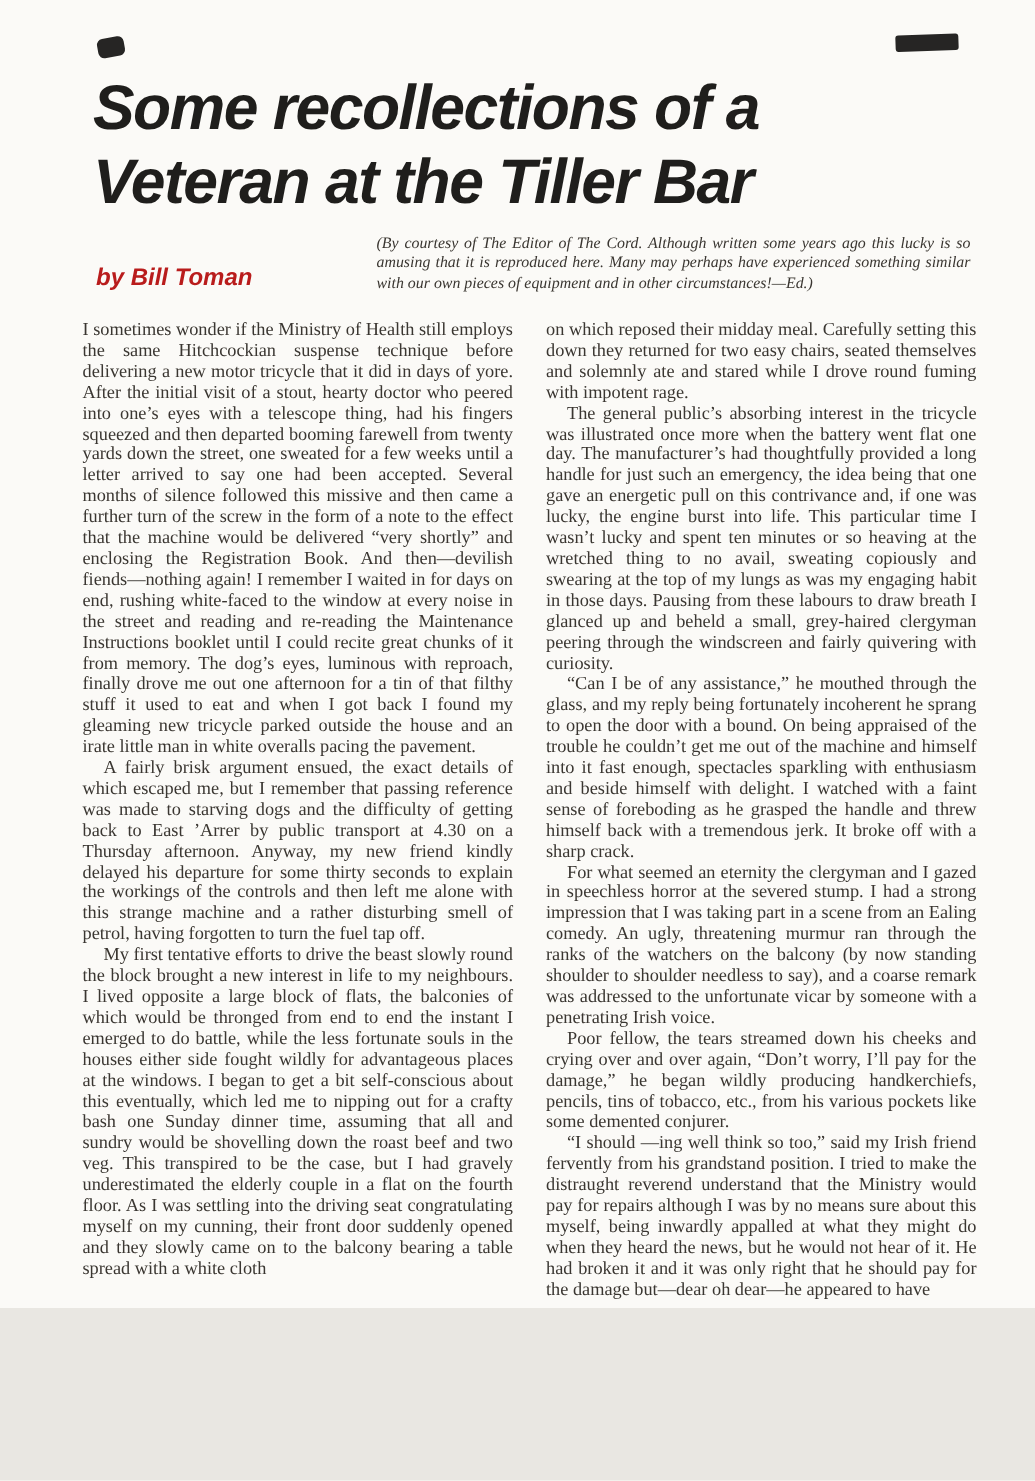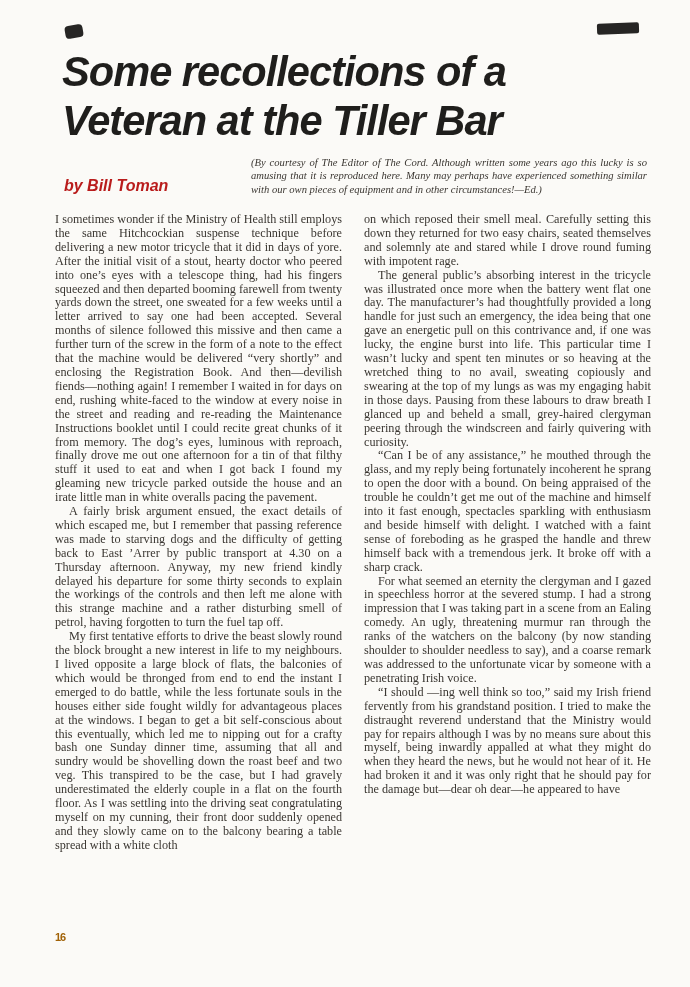--- a/index.html
+++ b/index.html
@@ -8,21 +8,21 @@
     --title-ink:#1f1e1c;
   }
   html,body{margin:0;padding:0;}
   body{
     width:690px;height:987px;
     background:#e9e7e2;
     font-family:"Liberation Serif", serif;
   }
   .page{
     position:relative;
-    width:690px;height:987px;
+    width:690px;height:872px;
     background:var(--paper);
     overflow:hidden;
   }
   
   .mark{position:absolute;background:#262524;}
   .mark.left{left:65px;top:25px;width:18px;height:13px;border-radius:4px;transform:rotate(-10deg);}
   .mark.right{left:597px;top:23px;width:42px;height:11px;border-radius:2px;transform:rotate(-2deg);}
 
   .title{
     position:absolute;left:62px;top:47px;
@@ -85,23 +85,24 @@
 
   <div class="ednote">(By courtesy of The Editor of The Cord. Although written some years ago this lucky is so amusing that it is reproduced here. Many may perhaps have experienced something similar with our own pieces of equipment and in other circumstances!—Ed.)</div>
 
   <div class="columns">
     <div class="col">
         <p>I sometimes wonder if the Ministry of Health still employs the same Hitchcockian suspense technique before delivering a new motor tricycle that it did in days of yore. After the initial visit of a stout, hearty doctor who peered into one’s eyes with a telescope thing, had his fingers squeezed and then departed booming farewell from twenty yards down the street, one sweated for a few weeks until a letter arrived to say one had been accepted. Several months of silence followed this missive and then came a further turn of the screw in the form of a note to the effect that the machine would be delivered “very shortly” and enclosing the Registration Book. And then—devilish fiends—nothing again! I remember I waited in for days on end, rushing white-faced to the window at every noise in the street and reading and re-reading the Maintenance Instructions booklet until I could recite great chunks of it from memory. The dog’s eyes, luminous with reproach, finally drove me out one afternoon for a tin of that filthy stuff it used to eat and when I got back I found my gleaming new tricycle parked outside the house and an irate little man in white overalls pacing the pavement.</p>
         <p>A fairly brisk argument ensued, the exact details of which escaped me, but I remember that passing reference was made to starving dogs and the difficulty of getting back to East ’Arrer by public transport at 4.30 on a Thursday afternoon. Anyway, my new friend kindly delayed his departure for some thirty seconds to explain the workings of the controls and then left me alone with this strange machine and a rather disturbing smell of petrol, having forgotten to turn the fuel tap off.</p>
         <p>My first tentative efforts to drive the beast slowly round the block brought a new interest in life to my neighbours. I lived opposite a large block of flats, the balconies of which would be thronged from end to end the instant I emerged to do battle, while the less fortunate souls in the houses either side fought wildly for advantageous places at the windows. I began to get a bit self-conscious about this eventually, which led me to nipping out for a crafty bash one Sunday dinner time, assuming that all and sundry would be shovelling down the roast beef and two veg. This transpired to be the case, but I had gravely underestimated the elderly couple in a flat on the fourth floor. As I was settling into the driving seat congratulating myself on my cunning, their front door suddenly opened and they slowly came on to the balcony bearing a table spread with a white cloth</p>
       </div>
     <div class="col">
-        <p>on which reposed their smell meal. Carefully setting this down they returned for two easy chairs, seated themselves and solemnly ate and stared while I drove round fuming with impotent rage.</p>
+        <p>on which reposed their midday meal. Carefully setting this down they returned for two easy chairs, seated themselves and solemnly ate and stared while I drove round fuming with impotent rage.</p>
         <p>The general public’s absorbing interest in the tricycle was illustrated once more when the battery went flat one day. The manufacturer’s had thoughtfully provided a long handle for just such an emergency, the idea being that one gave an energetic pull on this contrivance and, if one was lucky, the engine burst into life. This particular time I wasn’t lucky and spent ten minutes or so heaving at the wretched thing to no avail, sweating copiously and swearing at the top of my lungs as was my engaging habit in those days. Pausing from these labours to draw breath I glanced up and beheld a small, grey-haired clergyman peering through the windscreen and fairly quivering with curiosity.</p>
         <p>“Can I be of any assistance,” he mouthed through the glass, and my reply being fortunately incoherent he sprang to open the door with a bound. On being appraised of the trouble he couldn’t get me out of the machine and himself into it fast enough, spectacles sparkling with enthusiasm and beside himself with delight. I watched with a faint sense of foreboding as he grasped the handle and threw himself back with a tremendous jerk. It broke off with a sharp crack.</p>
         <p>For what seemed an eternity the clergyman and I gazed in speechless horror at the severed stump. I had a strong impression that I was taking part in a scene from an Ealing comedy. An ugly, threatening murmur ran through the ranks of the watchers on the balcony (by now standing shoulder to shoulder needless to say), and a coarse remark was addressed to the unfortunate vicar by someone with a penetrating Irish voice.</p>
+        <p>Poor fellow, the tears streamed down his cheeks and crying over and over again, “Don’t worry, I’ll pay for the damage,” he began wildly producing handkerchiefs, pencils, tins of tobacco, etc., from his various pockets like some demented conjurer.</p>
         <p>“I should —ing well think so too,” said my Irish friend fervently from his grandstand position. I tried to make the distraught reverend understand that the Ministry would pay for repairs although I was by no means sure about this myself, being inwardly appalled at what they might do when they heard the news, but he would not hear of it. He had broken it and it was only right that he should pay for the damage but—dear oh dear—he appeared to have</p>
       </div>
   </div>
 
   <div class="pagenum">16</div>
 
 </div>
 
 </body></html>

